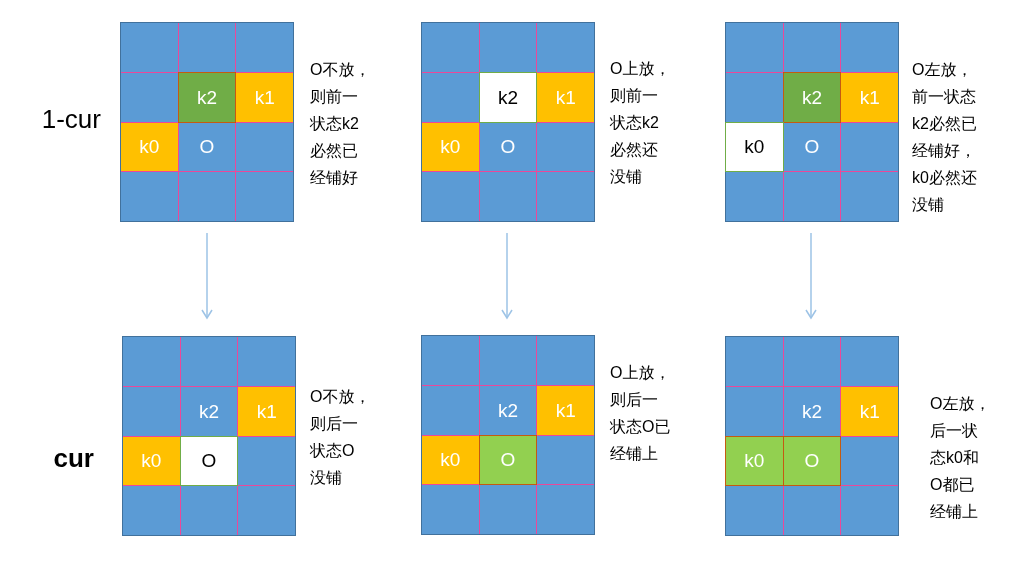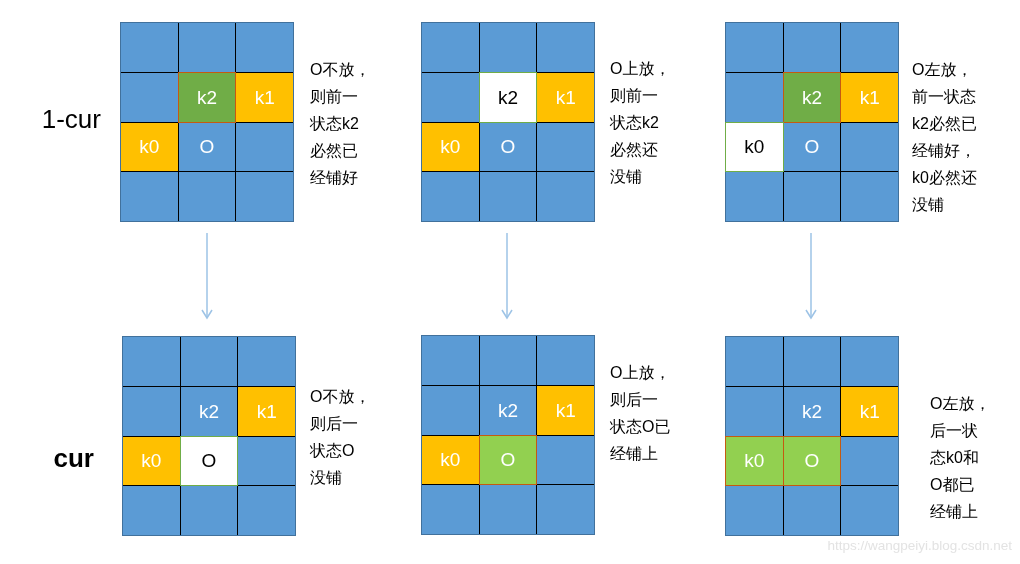--- a/index.html
+++ b/index.html
@@ -8,21 +8,21 @@
     font-family:"Liberation Sans","DejaVu Sans",sans-serif;
   }
   .row-label{
     position:absolute;font-size:26px;color:#000;text-align:right;width:72px;
   }
   #label-prev{left:29px;top:104px;}
   #label-cur{left:22px;top:443px;font-weight:bold;}
   .grid{
     position:absolute;width:172px;height:198px;
     display:grid;grid-template-columns:repeat(3,1fr);grid-template-rows:repeat(4,1fr);
-    gap:1px;background:#000000;border:1px solid #41719C;
+    gap:1px;background:#ec4899;border:1px solid #41719C;
   }
   #grid-0{left:120px;top:22px;}
   #grid-1{left:421px;top:22px;}
   #grid-2{left:725px;top:22px;}
   #grid-3{left:122px;top:336px;}
   #grid-4{left:421px;top:335px;}
   #grid-5{left:725px;top:336px;}
   .cell{
     display:flex;align-items:center;justify-content:center;
     font-size:19px;color:#ffffff;line-height:1;
@@ -179,14 +179,13 @@
   <div class="annotation" id="ann-4">O上放，
 则后一
 状态O已
 经铺上</div>
   <div class="annotation" id="ann-5">O左放，
 后一状
 态k0和
 O都已
 经铺上</div>
 
-  <div class="watermark">https://wangpeiyi.blog.csdn.net</div>
 </div>
 
 </body></html>

